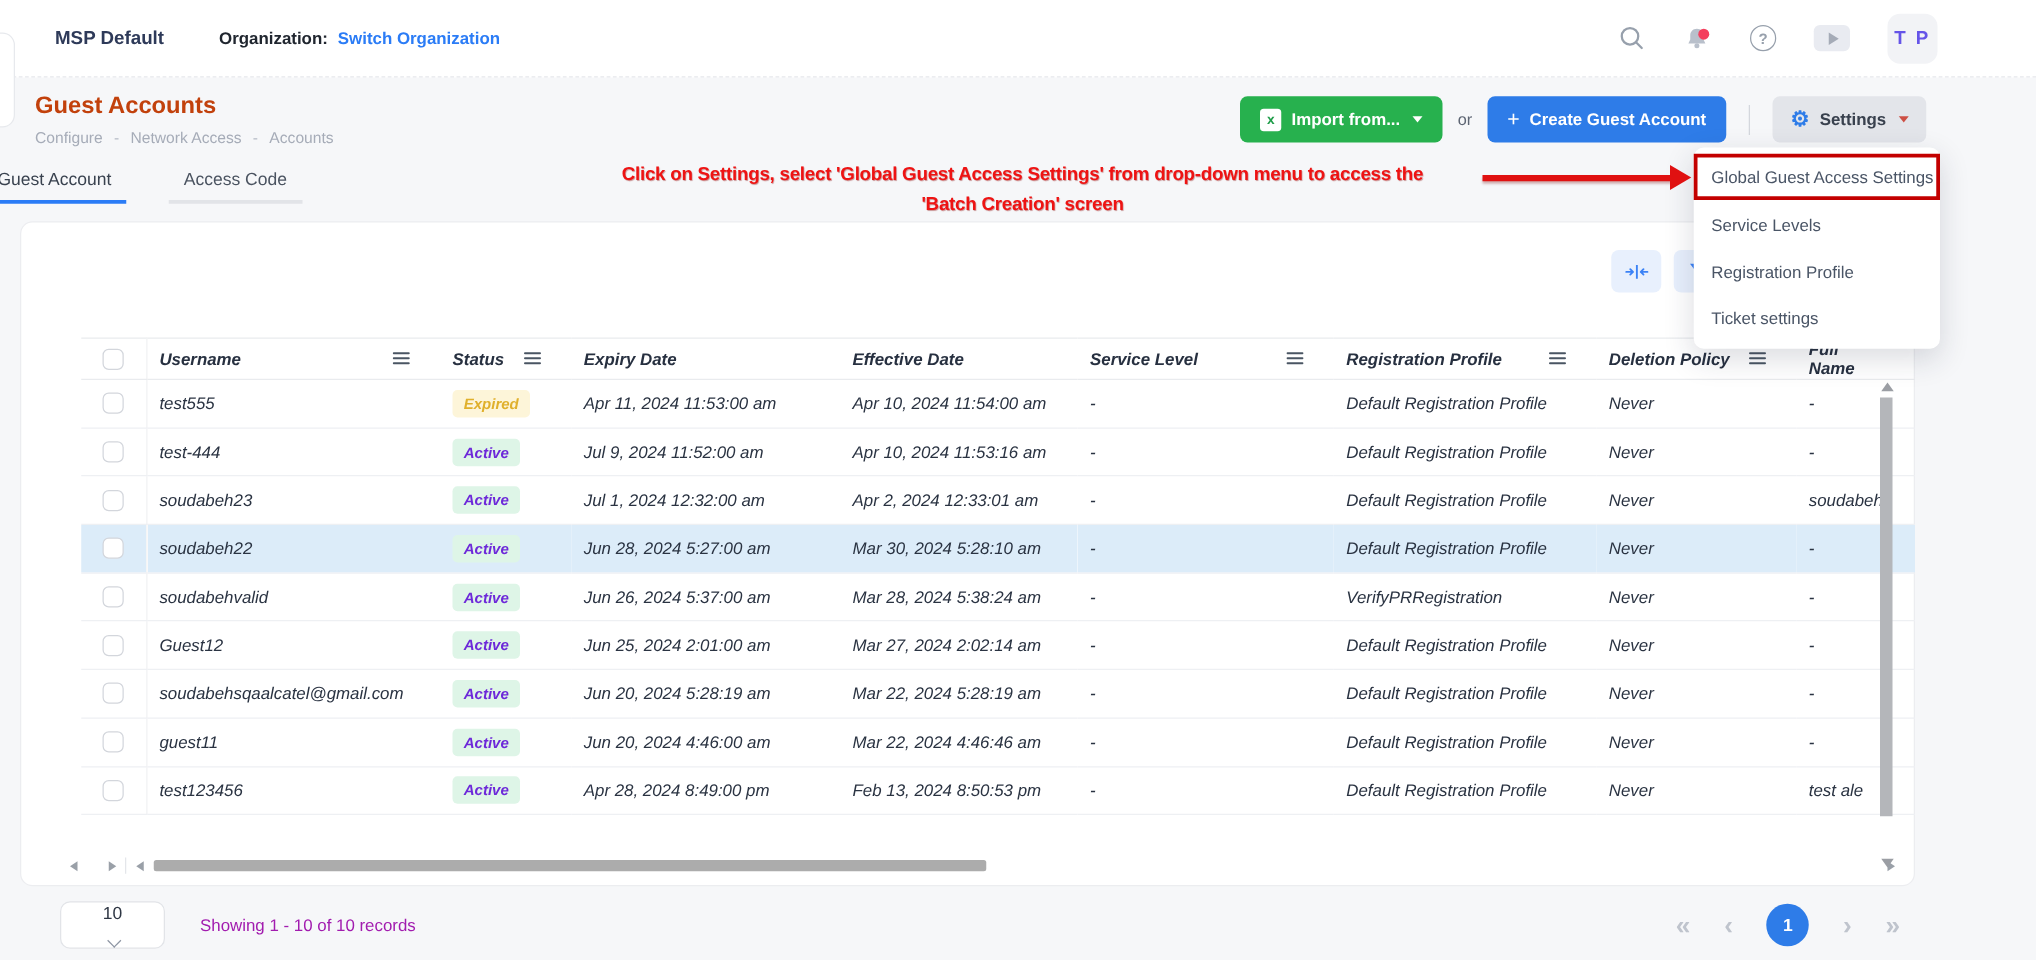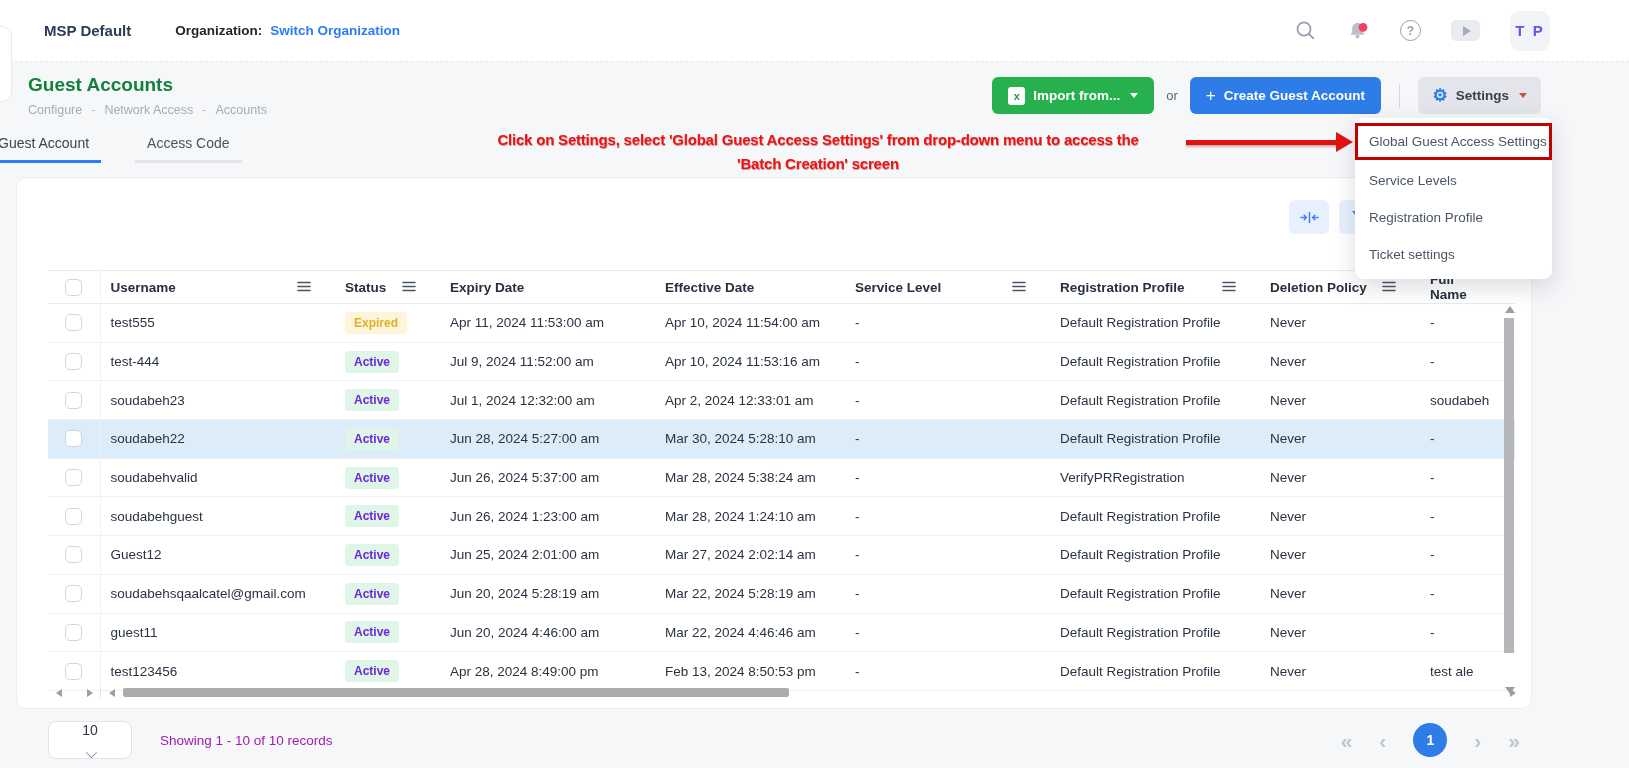--- a/index.html
+++ b/index.html
@@ -40,21 +40,21 @@
   }
   .play-tri { width: 0; height: 0; border-left: 8px solid #a5abb7; border-top: 5px solid transparent; border-bottom: 5px solid transparent; margin-left: 2px; }
   .avatar {
     width: 40px; height: 40px; border-radius: 10px; background: #f2f3f6;
     color: #6554e8; font-weight: 700; font-size: 15px; letter-spacing: 2px;
     display: flex; align-items: center; justify-content: center; cursor: pointer;
   }
 
   
   .page-head { display: flex; align-items: flex-start; padding: 12px 88px 2px 28px; }
-  .page-title { font-size: 19px; font-weight: 700; color: #15803d; }
+  .page-title { font-size: 19px; font-weight: 700; color: #c2410c; }
   .breadcrumb { margin-top: 7px; font-size: 12.5px; color: #a6acb8; display: flex; gap: 9px; align-items: center; }
   .bc-item { cursor: pointer; }
   .bc-sep { color: #b6bbc6; }
   .head-actions { margin-left: auto; display: flex; align-items: center; gap: 12px; margin-top: 3px; }
   .btn { height: 37px; border-radius: 6px; display: flex; align-items: center; gap: 8px;
          font-size: 13.5px; font-weight: 700; padding: 0 16px; cursor: pointer; white-space: nowrap; }
   .btn-green { background: #27b14e; color: #fff; }
   .btn-blue  { background: #2e7ce8; color: #fff; }
   .btn-gray  { background: #e3e5ea; color: #39414e; padding: 0 14px; }
   .or-text { color: #5d6573; font-size: 13px; }
@@ -96,21 +96,21 @@
 
   
   .card {
     position: relative; margin: 14px 0 0 16px; width: 1516px; height: 532px;
     background: #fff; border: 1px solid #ecedf0; border-radius: 10px; z-index: 10;
   }
   .card-toolbar { position: absolute; top: 22px; right: 152px; display: flex; gap: 10px; }
   .tool-btn { width: 40px; height: 34px; background: #e8f0fd; border-radius: 6px;
               display: flex; align-items: center; justify-content: center; color: #3b82f6; cursor: pointer; }
 
-  .tbl { position: absolute; left: 31px; top: 92px; width: 1467px; }
+  .tbl { position: absolute; left: 48px; top: 92px; width: 1467px; font-style: italic; }
   table { border-collapse: collapse; width: 100%; table-layout: fixed; }
   thead th { height: 33px; border-top: 1px solid #e9ebee; border-bottom: 1px solid #e9ebee;
              font-size: 13.5px; font-weight: 700; color: #273040; text-align: left; padding: 0 10px; }
   .th-flex { display: flex; align-items: center; justify-content: space-between; padding-right: 14px; }
   tbody td { height: 38.7px; border-bottom: 1px solid #eef0f3; font-size: 13.5px; color: #2a3342;
              padding: 0 10px; white-space: nowrap; overflow: hidden; }
   tbody tr.highlight td { background: #dcecf9; }
   .cb-cell { text-align: center; border-right: 1px solid #f1f2f4; }
   th.cb-cell { border-right: 1px solid #f1f2f4; }
   .cb { width: 17px; height: 17px; border: 1.6px solid #d3d6dc; border-radius: 5px; margin: 0 auto; background: #fff; cursor: pointer; }
@@ -376,33 +376,20 @@
             <td>Mar 28, 2024 5:38:24 am</td>
             <td>-</td>
             <td>VerifyPRRegistration</td>
             <td>Never</td>
             <td>-</td>
           </tr>
           <tr>
             <td class="cb-cell">
               <div class="cb"></div>
             </td>
-            <td>soudabehguest</td>
-            <td><span class="badge active">Active</span></td>
-            <td>Jun 26, 2024 1:23:00 am</td>
-            <td>Mar 28, 2024 1:24:10 am</td>
-            <td>-</td>
-            <td>Default Registration Profile</td>
-            <td>Never</td>
-            <td>-</td>
-          </tr>
-          <tr>
-            <td class="cb-cell">
-              <div class="cb"></div>
-            </td>
             <td>Guest12</td>
             <td><span class="badge active">Active</span></td>
             <td>Jun 25, 2024 2:01:00 am</td>
             <td>Mar 27, 2024 2:02:14 am</td>
             <td>-</td>
             <td>Default Registration Profile</td>
             <td>Never</td>
             <td>-</td>
           </tr>
           <tr>

